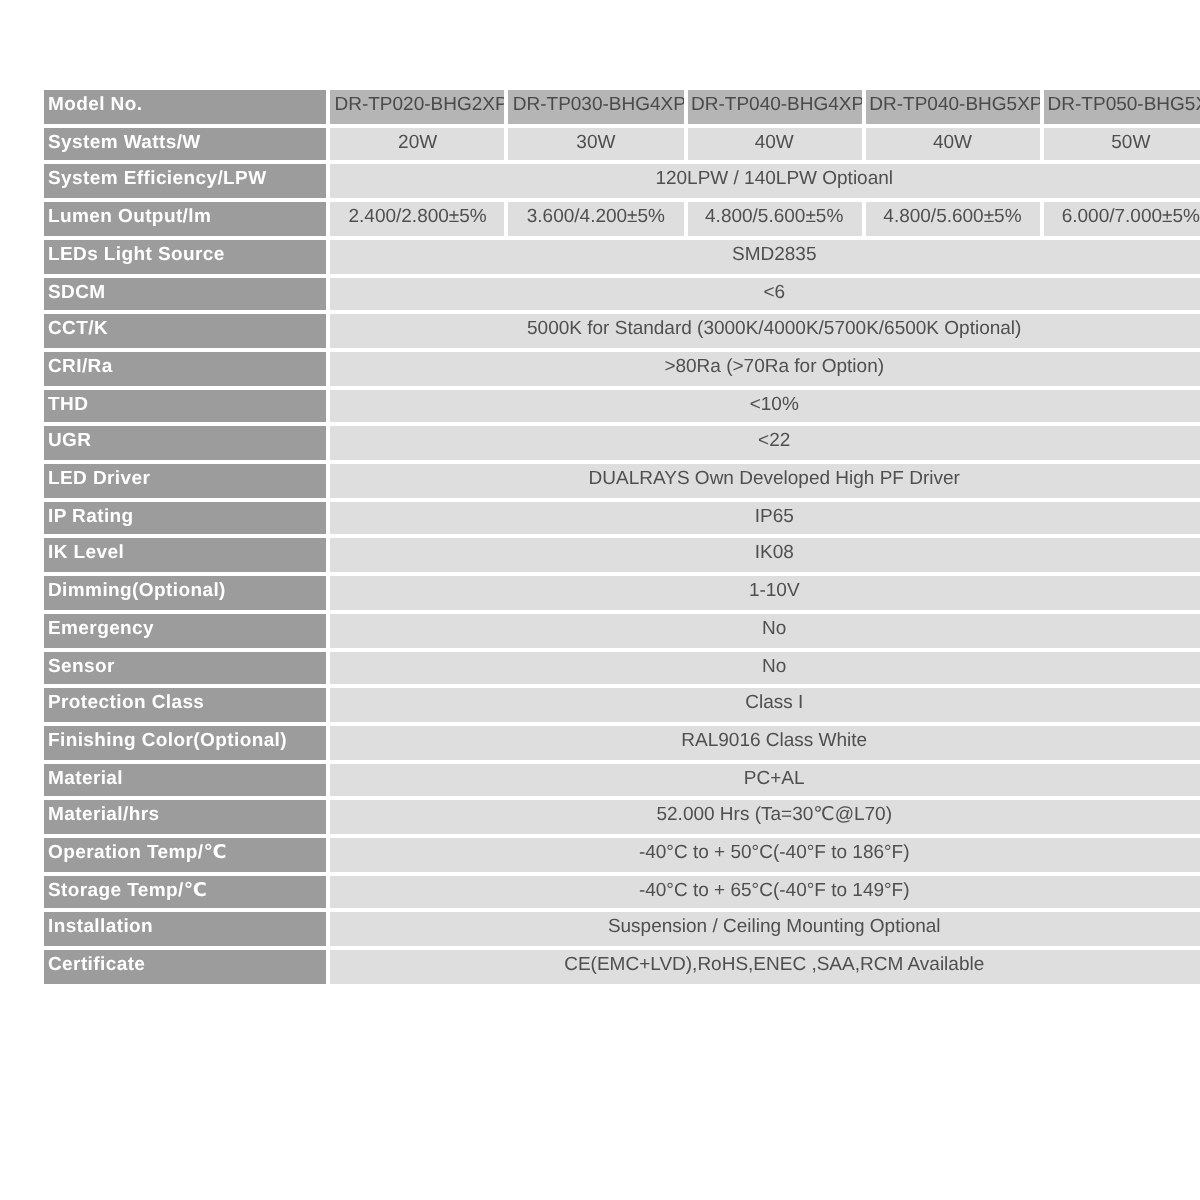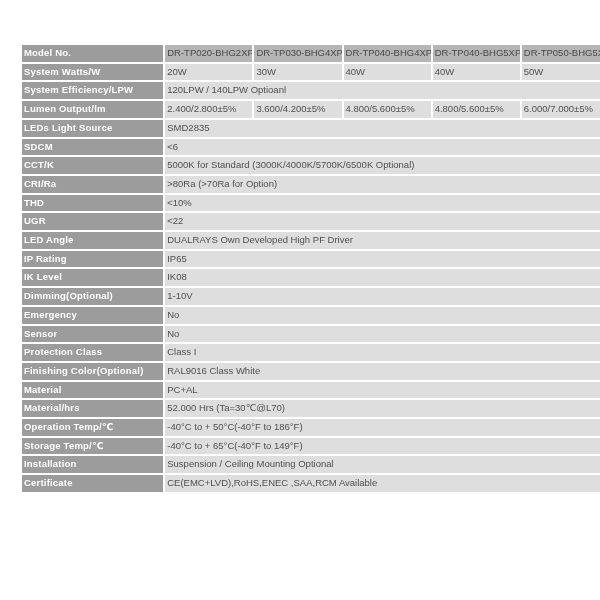--- a/index.html
+++ b/index.html
@@ -44,21 +44,21 @@
     letter-spacing: 0.2px;
   }
   td.model-cell {
     background: #b5b5b5;
     color: #4a4a4a;
     text-align: center;
   }
   td.value-cell {
     background: #dedede;
     color: #4f4f4f;
-    text-align: left;
+    text-align: center;
   }
 </style>
 </head>
 <body>
 
 <div class="page">
   <table class="spec">
     <colgroup>
       <col style="width:141px">
       <col style="width:87px">
@@ -114,21 +114,21 @@
         </tr>
         <tr>
           <td class="label-cell">THD</td>
           <td class="value-cell" colspan="5">&lt;10%</td>
         </tr>
         <tr>
           <td class="label-cell">UGR</td>
           <td class="value-cell" colspan="5">&lt;22</td>
         </tr>
         <tr>
-          <td class="label-cell">LED Angle</td>
+          <td class="label-cell">LED Driver</td>
           <td class="value-cell" colspan="5">DUALRAYS Own Developed High PF Driver</td>
         </tr>
         <tr>
           <td class="label-cell">IP Rating</td>
           <td class="value-cell" colspan="5">IP65</td>
         </tr>
         <tr>
           <td class="label-cell">IK Level</td>
           <td class="value-cell" colspan="5">IK08</td>
         </tr>

